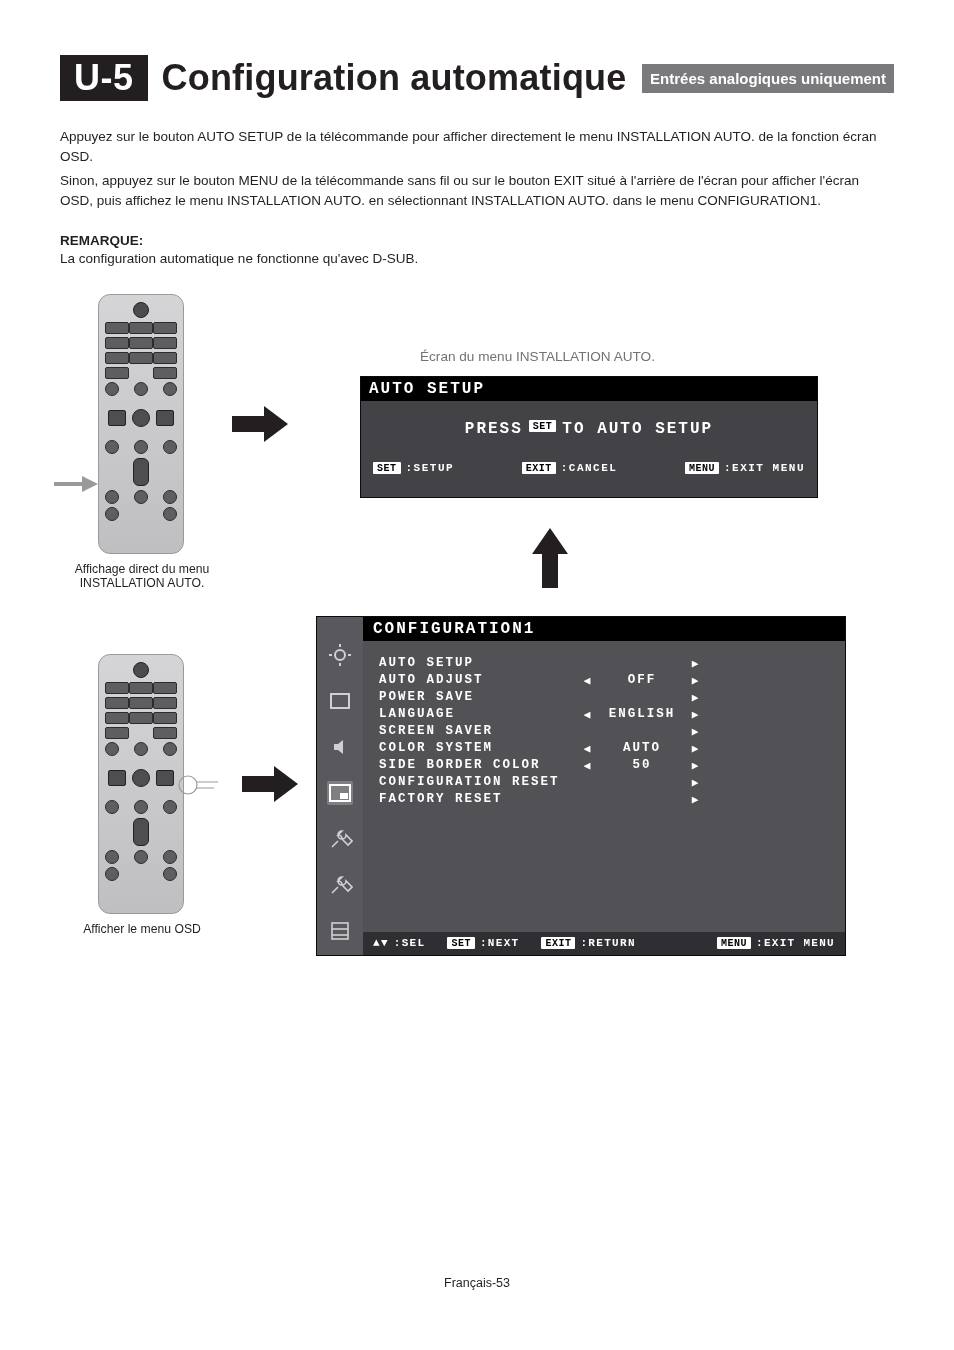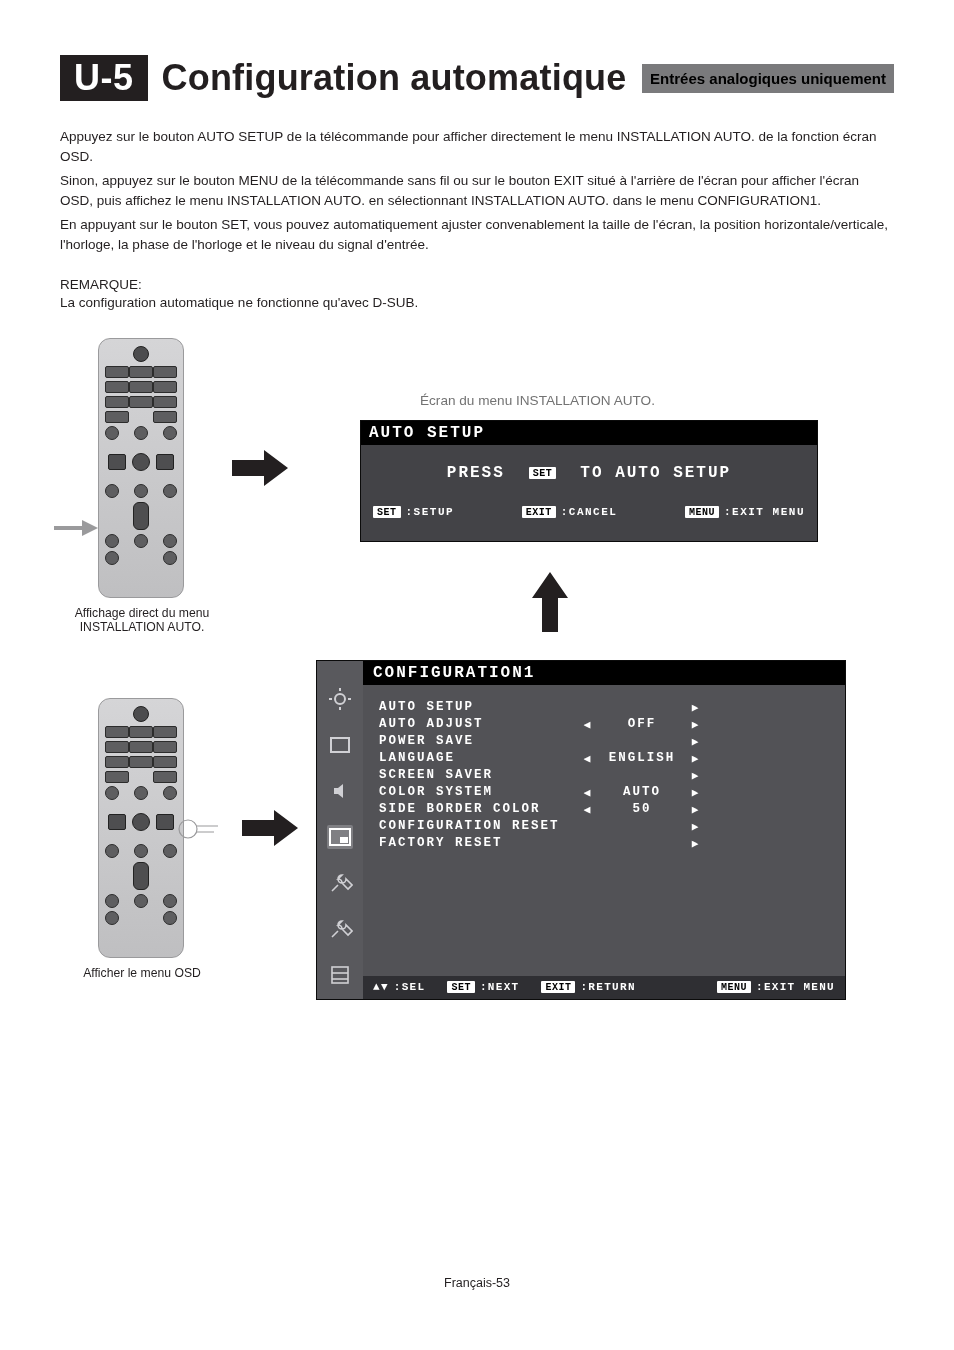--- a/index.html
+++ b/index.html
@@ -1,24 +1,24 @@
 <!DOCTYPE html>
 <html><head>
 <meta charset="utf-8">
 <style>
   html,body{margin:0;padding:0;background:#fff;font-family:Helvetica,Arial,sans-serif;color:#231f20}
   .page{width:954px;height:1350px;position:relative;margin:0 auto;box-sizing:border-box;padding:55px 60px 0}
   .header{display:flex;align-items:center;gap:14px;margin-bottom:26px}
   .sec-badge{background:#231f20;color:#fff;font-weight:700;font-size:36px;padding:2px 14px;letter-spacing:.5px}
   .title{font-size:36px;font-weight:700;letter-spacing:.2px}
-  .analog-badge{background:#7a7a7c;color:#000000;font-weight:700;font-size:15px;padding:6px 8px;margin-left:auto}
+  .analog-badge{background:#7a7a7c;color:#ffffff;font-weight:700;font-size:15px;padding:6px 8px;margin-left:auto}
   .body-text{font-size:13.5px;line-height:1.48}
   .body-text p{margin:0 0 4px 0}
   .remarque{margin-top:22px}
-  .remarque .label{font-weight:400;font-size:13.5px}
+  .remarque .label{font-weight:700;font-size:13.5px}
   .remarque .txt{font-size:13.5px;margin-top:3px}
 
   .diagram{position:relative;margin-top:28px;height:680px}
   .remote{width:86px;height:260px;border-radius:12px;background:linear-gradient(180deg,#d5d5d7,#bfbfc1);border:1px solid #9a9a9c;position:absolute;box-sizing:border-box;padding:6px 6px}
   .remote .btnrow{display:flex;justify-content:space-between;margin:3px 0}
   .remote .b{width:22px;height:10px;border-radius:2px;background:#5e5e60;border:1px solid #2c2c2c}
   .remote .b.round{width:12px;height:12px;border-radius:50%}
   .remote .power{width:14px;height:14px;border-radius:50%;background:#4c4c4e;border:1px solid #222;margin:1px auto 4px}
   .remote .pad{height:38px;margin:3px 0;display:flex;align-items:center;justify-content:center}
   .remote .plus,.remote .minus{width:16px;height:14px;border-radius:2px;background:#4e4e50;border:1px solid #222}
@@ -29,21 +29,21 @@
 
   .hand{position:absolute;color:#888}
   .arrowR{position:absolute;width:60px;height:40px}
   .arrowR svg,.arrowU svg{display:block}
   .arrowU{position:absolute;width:40px;height:66px}
 
   .osd{position:absolute;font-family:"Courier New",monospace;color:#fff;box-sizing:border-box}
   .osd-auto{left:300px;top:82px;width:458px;height:122px;background:#434347;border:1px solid #0b0b0b}
   .osd-auto .hdr{background:#000;padding:3px 8px;font-weight:700;letter-spacing:2px}
   .osd-auto .center{display:flex;align-items:center;justify-content:center;height:56px}
-  .press-row{display:flex;align-items:center;gap:24px}
+  .press-row{display:flex;align-items:flex-start;gap:6px}
   .press-row .txt{letter-spacing:2px;font-weight:700}
   .keycap{background:#fff;color:#000;font-size:10px;font-weight:700;padding:1px 4px 0;border-radius:1px;letter-spacing:.5px}
   .osd-auto .foot{display:flex;justify-content:space-between;padding:5px 12px 6px;font-size:11px;font-weight:700;letter-spacing:1.5px}
   .osd-auto .foot .grp{display:flex;align-items:center;gap:5px}
 
   .osd-title{position:absolute;left:360px;top:55px;font-size:13.6px;color:#737373}
 
   .osd-conf{left:256px;top:322px;width:530px;height:340px;background:#525256;border:1px solid #0b0b0b;display:flex}
   .osd-conf .sidebar{width:46px;background:#59595d;display:flex;flex-direction:column;align-items:center;padding-top:26px;gap:22px}
   .osd-conf .sidebar .ico{width:26px;height:24px}
@@ -71,21 +71,20 @@
 <div class="page">
   <div class="header">
     <div class="sec-badge">U-5</div>
     <div class="title">Configuration automatique</div>
     <div class="analog-badge">Entrées analogiques uniquement</div>
   </div>
 
   <div class="body-text">
     <p>Appuyez sur le bouton AUTO SETUP de la télécommande pour afficher directement le menu INSTALLATION AUTO. de la fonction écran OSD.</p>
     <p>Sinon, appuyez sur le bouton MENU de la télécommande sans fil ou sur le bouton EXIT situé à l'arrière de l'écran pour afficher l'écran OSD, puis affichez le menu INSTALLATION AUTO. en sélectionnant INSTALLATION AUTO. dans le menu CONFIGURATION1.</p>
-    <p>En appuyant sur le bouton SET, vous pouvez automatiquement ajuster convenablement la taille de l'écran, la position horizontale/verticale, l'horloge, la phase de l'horloge et le niveau du signal d'entrée.</p>
   </div>
 
   <div class="remarque">
     <div class="label">REMARQUE:</div>
     <div class="txt">La configuration automatique ne fonctionne qu'avec D-SUB.</div>
   </div>
 
   <div class="diagram">
 
     <div class="remote" style="left:38px;top:0">

